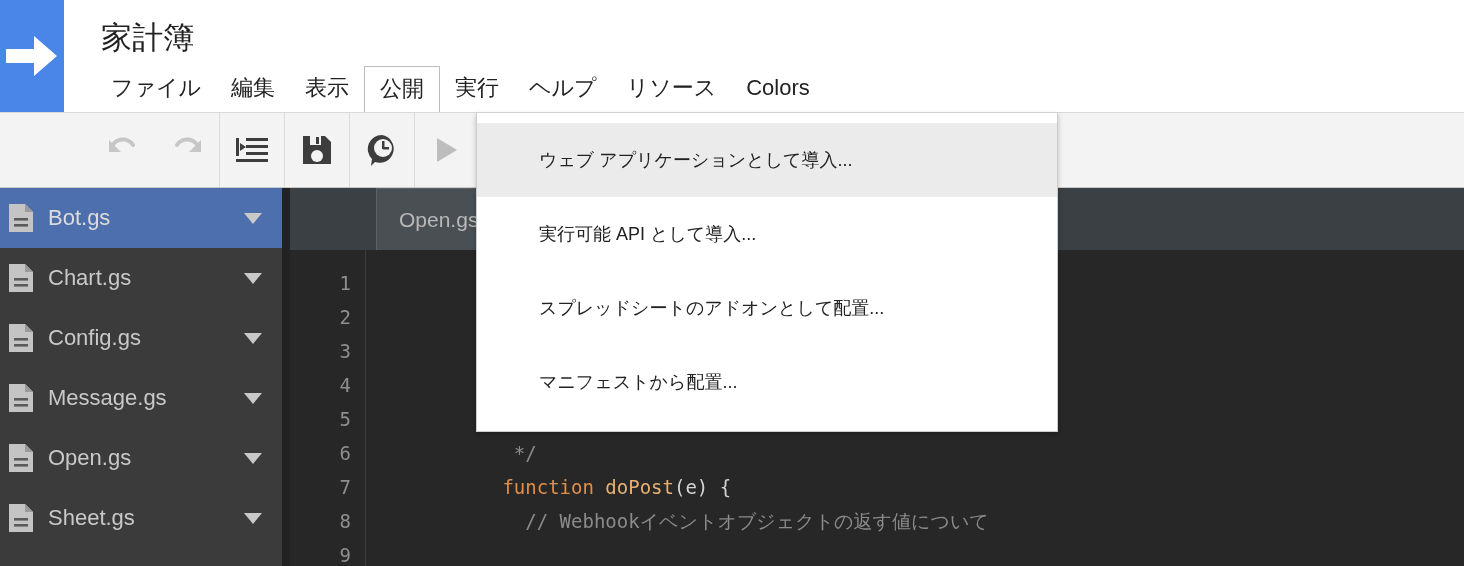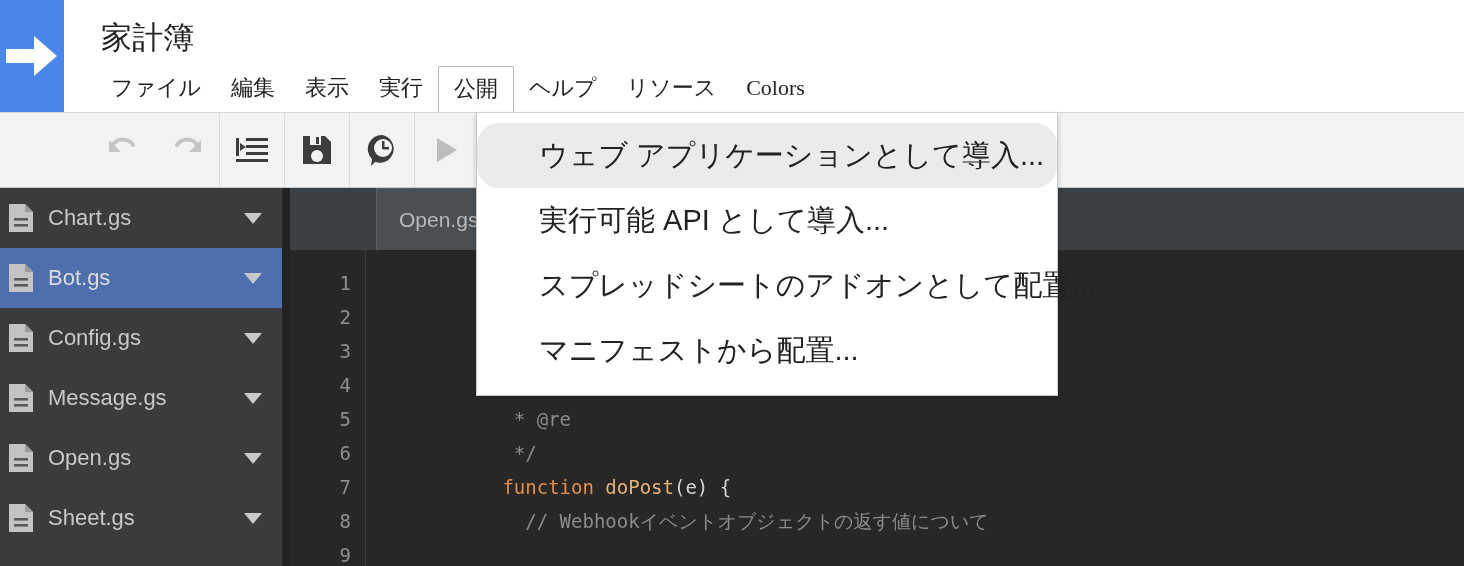--- a/index.html
+++ b/index.html
@@ -53,21 +53,20 @@
     white-space: nowrap;
   }
 
   .menubar {
     position: absolute;
     left: 96px;
     top: 66px;
     height: 46px;
     display: flex;
     align-items: flex-end;
-    font-family: Liberation Serif, serif;
   }
   .menu-item {
     font-size: 22px;
     line-height: 22px;
     color: #222222;
     padding: 11px 15px 13px 15px;
     white-space: nowrap;
     cursor: default;
     box-sizing: border-box;
     height: 46px;
@@ -254,30 +253,29 @@
     width: 582px;
     background: #ffffff;
     border: 1px solid #cccccc;
     border-top: none;
     box-shadow: 0 2px 5px rgba(0,0,0,0.22);
     z-index: 60;
     padding: 10px 0 12px 0;
     box-sizing: border-box;
   }
   .dd-item {
-    height: 65px;
+    height: 74px;
     display: flex;
     align-items: center;
     padding-left: 62px;
-    font-size: 29px;
+    font-size: 18px;
     color: #222222;
     white-space: nowrap;
     cursor: default;
     box-sizing: border-box;
-    border-radius: 22px;
   }
   .dd-item.highlight { background: #ebebeb; }
 </style>
 </head>
 <body>
 
 <div id="app">
 
   <div class="header">
 
@@ -286,22 +284,22 @@
         <path d="M0 15 H28 V2 L51 22 L28 42 V29 H0 Z" fill="#ffffff"></path>
       </svg>
     </div>
 
     <div class="doc-title">家計簿</div>
 
     <div class="menubar">
       <div class="menu-item">ファイル</div>
       <div class="menu-item">編集</div>
       <div class="menu-item">表示</div>
+      <div class="menu-item active">公開</div>
       <div class="menu-item">実行</div>
-      <div class="menu-item active">公開</div>
       <div class="menu-item">ヘルプ</div>
       <div class="menu-item">リソース</div>
       <div class="menu-item">Colors</div>
     </div>
   </div>
 
   <div class="toolbar">
 
     <div class="tb-group">
       <div class="tb-spacer-left"></div>
@@ -404,39 +402,39 @@
         <svg width="30" height="38" viewBox="0 0 30 38">
           <path d="M15 2 A11 11 0 0 1 22 21 L22 27 L8 27 L8 21 A11 11 0 0 1 15 2 Z" fill="none" stroke="#b4b4b4" stroke-width="3"></path>
           <rect x="10" y="29" width="10" height="5" rx="1.5" fill="#b4b4b4"></rect>
         </svg>
       </div>
     </div>
   </div>
 
   <div class="sidebar">
 
+    <div class="file-row selected">
+      <svg class="file-icon" viewBox="0 0 26 30">
+        <path d="M1 1 H17 L25 9 V29 H1 Z" fill="#c4c4c4"></path>
+        <path d="M17 1 L25 9 H17 Z" fill="#9b9b9b"></path>
+        <rect x="6" y="15" width="14" height="2.6" fill="#5b5b5b"></rect>
+        <rect x="6" y="21" width="14" height="2.6" fill="#5b5b5b"></rect>
+      </svg>
+      <span class="file-name">Bot.gs</span>
+      <span class="file-caret"></span>
+    </div>
+
     <div class="file-row">
       <svg class="file-icon" viewBox="0 0 26 30">
         <path d="M1 1 H17 L25 9 V29 H1 Z" fill="#c4c4c4"></path>
         <path d="M17 1 L25 9 H17 Z" fill="#9b9b9b"></path>
         <rect x="6" y="15" width="14" height="2.6" fill="#5b5b5b"></rect>
         <rect x="6" y="21" width="14" height="2.6" fill="#5b5b5b"></rect>
       </svg>
       <span class="file-name">Chart.gs</span>
-      <span class="file-caret"></span>
-    </div>
-
-    <div class="file-row selected">
-      <svg class="file-icon" viewBox="0 0 26 30">
-        <path d="M1 1 H17 L25 9 V29 H1 Z" fill="#c4c4c4"></path>
-        <path d="M17 1 L25 9 H17 Z" fill="#9b9b9b"></path>
-        <rect x="6" y="15" width="14" height="2.6" fill="#5b5b5b"></rect>
-        <rect x="6" y="21" width="14" height="2.6" fill="#5b5b5b"></rect>
-      </svg>
-      <span class="file-name">Bot.gs</span>
       <span class="file-caret"></span>
     </div>
 
     <div class="file-row">
       <svg class="file-icon" viewBox="0 0 26 30">
         <path d="M1 1 H17 L25 9 V29 H1 Z" fill="#c4c4c4"></path>
         <path d="M17 1 L25 9 H17 Z" fill="#9b9b9b"></path>
         <rect x="6" y="15" width="14" height="2.6" fill="#5b5b5b"></rect>
         <rect x="6" y="21" width="14" height="2.6" fill="#5b5b5b"></rect>
       </svg>

